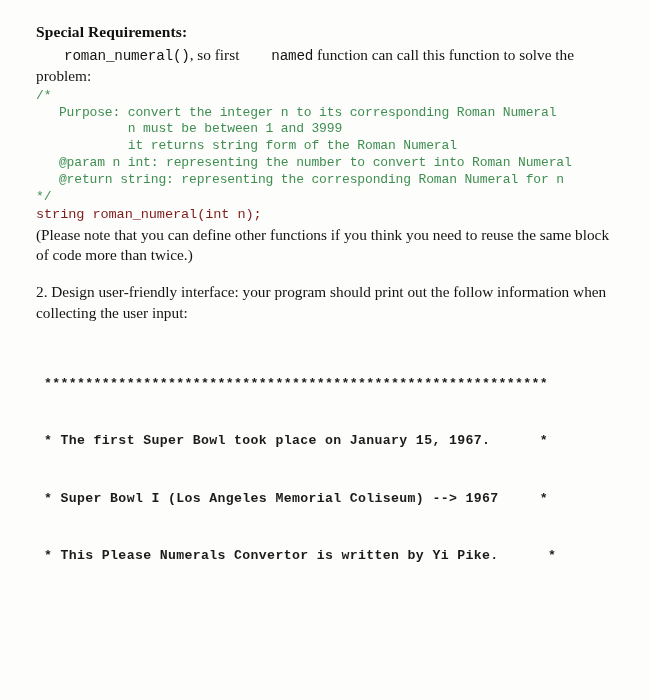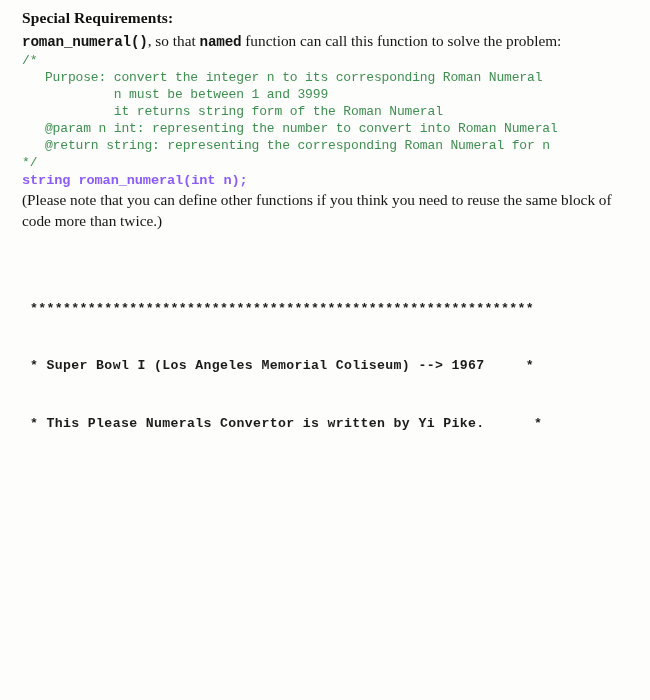--- a/index.html
+++ b/index.html
@@ -11,21 +11,21 @@
     height: 700px;
     background: #fdfdfb;
     font-family: "Liberation Serif", serif;
     color: #111111;
     overflow: hidden;
   }
   .page {
     position: relative;
     width: 650px;
     height: 700px;
-    padding: 0;
+    padding: 14px;
     box-sizing: border-box;
   }
   .inner {
     padding: 9px 12px 0 22px;
   }
 
   
   .heading {
     font-family: "Liberation Serif", serif;
     font-weight: bold;
@@ -45,41 +45,42 @@
   .para.j1 {
     text-align: justify;
     text-align-last: justify;
   }
   .para.nj {
     text-align: left;
   }
 
   .mono-inline {
     font-family: "Liberation Mono", monospace;
-    font-weight: bold;
+    font-weight: normal;
     font-size: 14.3px;
     letter-spacing: -0.2px;
+    margin-left: 28px;
   }
 
   
   .code-block {
     font-family: "Liberation Mono", monospace;
     font-size: 13.0px;
     line-height: 1.30;
     color: #3f8f52;
     white-space: pre;
     margin: 1px 0 0 0;
     letter-spacing: -0.15px;
   }
   .code-sig {
     font-family: "Liberation Mono", monospace;
-    font-weight: bold;
+    font-weight: normal;
     font-size: 13.6px;
     line-height: 1.3;
-    color: #8b5cf6;
+    color: #7f1d1d;
     white-space: pre;
     margin: 0 0 1px 0;
     letter-spacing: -0.1px;
   }
 
   
   .console {
     font-family: "Liberation Mono", monospace;
     font-weight: bold;
     font-size: 13.2px;
@@ -95,41 +96,43 @@
 </style>
 </head>
 <body>
 
 <div class="page">
   <div class="inner">
 
     <div class="heading">Special Requirements:</div>
 
 
-    <p class="para nj"><span class="mono-inline">roman_numeral()</span><span>, so that </span><span class="mono-inline">named</span><span> function can call this function to solve the problem:</span></p>
+    <p class="para nj"><span class="mono-inline">roman_numeral()</span><span>, so first </span><span class="mono-inline">named</span><span> function can call this function to solve the problem:</span></p>
 
     <pre class="code-block">/*
    Purpose: convert the integer n to its corresponding Roman Numeral
             n must be between 1 and 3999
             it returns string form of the Roman Numeral
    @param n int: representing the number to convert into Roman Numeral
    @return string: representing the corresponding Roman Numeral for n
 */</pre>
 
     <pre class="code-sig">string roman_numeral(int n);</pre>
 
     <p class="para nj">(Please note that you can define other functions if you think you need to reuse the same block of code more than twice.)</p>
 
     <div class="gap-l"></div>
 
+    <p class="para nj">2. Design user-friendly interface: your program should print out the follow information when collecting the user input:</p>
 
     <div class="gap-m"></div>
 
     <div class="console">
       <span class="row">*************************************************************</span>
+      <span class="row">* The first Super Bowl took place on January 15, 1967.      *</span>
       <span class="row">* Super Bowl I (Los Angeles Memorial Coliseum) --&gt; 1967     *</span>
       <span class="row">* This Please Numerals Convertor is written by Yi Pike.      *</span>
       
       
       
       
     </div>
 
   </div>
 </div>

